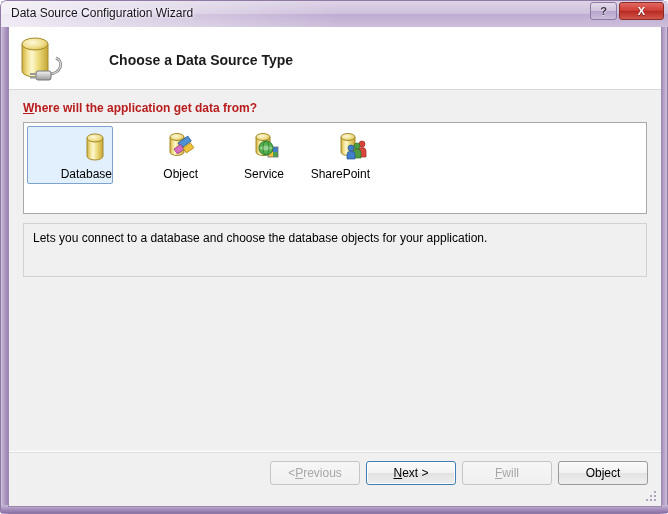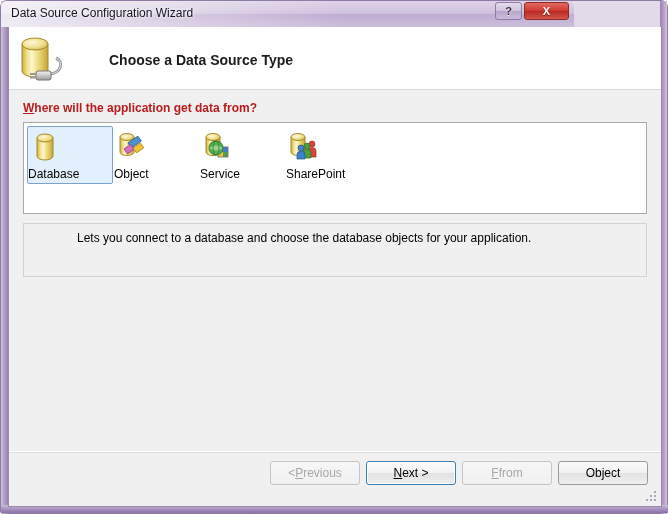--- a/index.html
+++ b/index.html
@@ -48,21 +48,21 @@
     bottom: 0;
     width: 668px;
     height: 8px;
     background: linear-gradient(to bottom, #c9bbd6 0%, #a68fbd 55%, #8a70a6 100%);
   }
 
   
   .titlebar {
     position: absolute;
     left: 0; top: 0;
-    width: 573px;
+    width: 668px;
     height: 26px;
     border-radius: 6px 6px 0 0;
     background: linear-gradient(to bottom, #ddd3e6 0%, #cfc1dd 48%, #bfacd2 52%, #cdbfdb 100%);
   }
   .title-sheen {
     position: absolute;
     left: 0; top: 0;
     width: 340px;
     height: 26px;
     background: linear-gradient(to right, rgba(255,255,255,0.72), rgba(255,255,255,0.0));
@@ -182,21 +182,21 @@
   .tile-row {
     display: flex;
     padding: 3px 0 0 3px;
   }
   .tile {
     width: 86px;
     height: 58px;
     box-sizing: border-box;
     display: flex;
     flex-direction: column;
-    align-items: flex-start;
+    align-items: flex-end;
     justify-content: flex-start;
     padding-top: 5px;
     border: 1px solid transparent;
     cursor: default;
   }
   .tile.selected {
     background: #e2effc;
     border: 1px solid #7da2ce;
     border-radius: 2px;
   }
@@ -214,21 +214,20 @@
 
   .description {
     position: absolute;
     left: 14px;
     top: 133px;
     width: 624px;
     height: 54px;
     background: #f0f0f0;
     border: 1px solid #d2d2d2;
     box-sizing: border-box;
-    padding-left: 44px;
   }
   .description-text {
     padding: 7px 9px;
     font-size: 12px;
     color: #000000;
   }
 
   
   .footer-sep {
     position: absolute;
@@ -458,21 +457,21 @@
 
           <div class="btn default">
             <span></span>
               <u>N</u>
               <span>ext &gt;</span>
           </div>
 
           <div class="btn disabled">
             <span></span>
               <u>F</u>
-              <span>from</span>
+              <span>will</span>
           </div>
 
           <div class="btn">
             <span>Object</span>
           </div>
 
         </div>
 
         <div class="grip">
           <i style="left:9px; top:1px;"></i>

